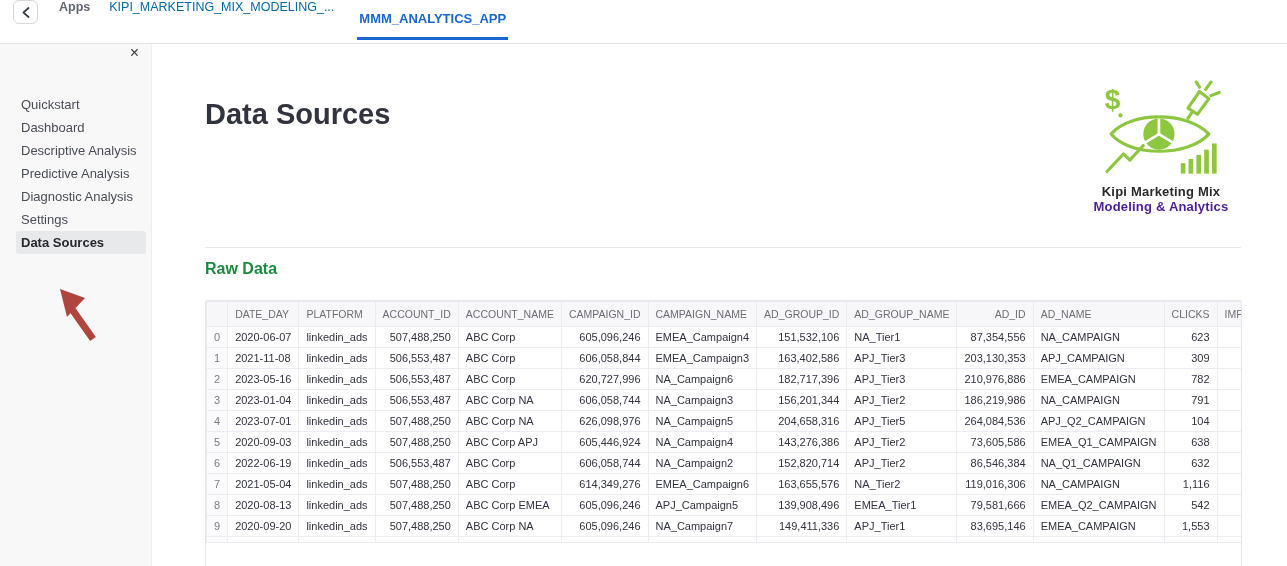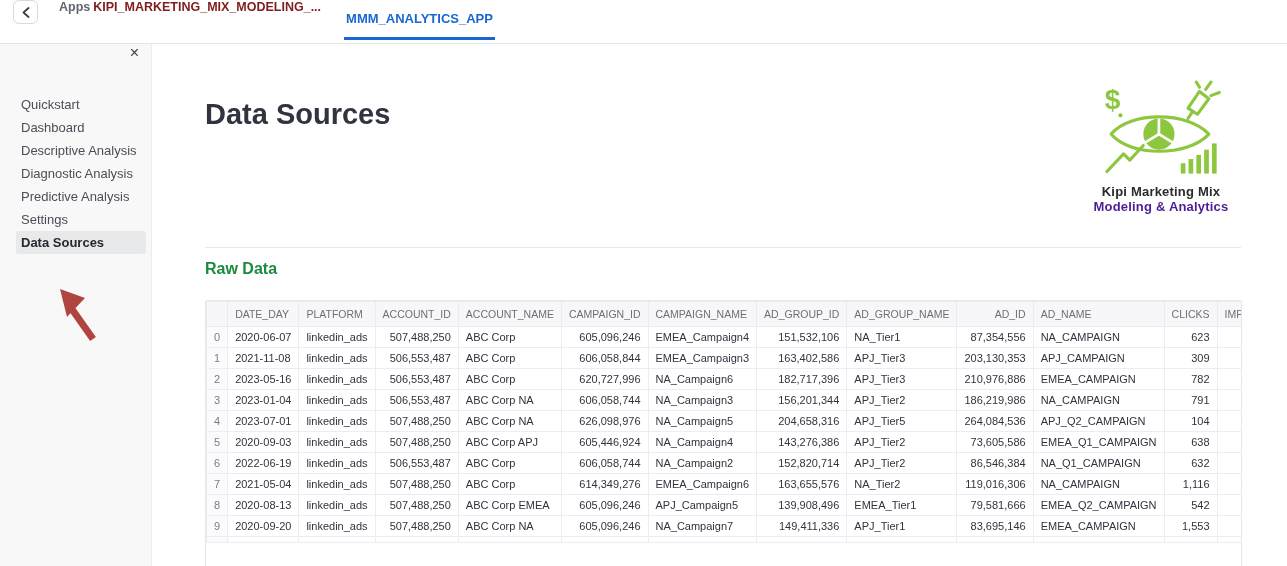--- a/index.html
+++ b/index.html
@@ -6,21 +6,21 @@
   html,body { width:1287px; height:566px; overflow:hidden; background:#fff;
               font-family:"Liberation Sans", sans-serif; }
 
   
   .topbar { position:absolute; left:0; top:0; width:1287px; height:44px; background:#fff;
             border-bottom:1px solid #e4e5e9; display:flex; align-items:flex-start; z-index:5; }
   .back-btn { margin-left:13px; width:25px; height:24px; border:1px solid #d7d9de; border-radius:6px;
               background:#fff; display:flex; align-items:center; justify-content:center; cursor:pointer; }
   .back-btn svg { display:block; }
   .apps-label { margin-left:21px; font-size:12.5px; font-weight:700; color:#606672; }
-  .app-title { margin-left:3px; font-size:12.5px; font-weight:700; color:#7f1d1d; }
+  .app-title { margin-left:19px; font-size:12.5px; font-weight:400; color:#0369a1; }
   .app-tab { margin-left:23px; height:40px; display:flex; align-items:center; padding:0 2px;
              font-size:13px; font-weight:700; color:#1967d2; border-bottom:3px solid #1967d2; cursor:pointer; }
   .topbar-right { margin-left:auto; display:flex; align-items:center; gap:12px; padding-right:13px; }
   .search-input { width:112px; height:21px; border:1px solid #d6d8dd; border-radius:5px; outline:none;
                   font-size:12px; padding:0 6px; color:#333; }
   .tb-icon { width:17px; height:17px; display:flex; align-items:center; justify-content:center; cursor:pointer; }
   .manage-btn { height:25px; padding:0 12px; background:#fff; border:1px solid #d3d5da; border-radius:6px;
                 font-size:12px; font-weight:700; color:#2c3037; cursor:pointer; }
 
   
@@ -69,22 +69,22 @@
   <span class="app-title">KIPI_MARKETING_MIX_MODELING_...</span>
   <div class="app-tab">MMM_ANALYTICS_APP</div>
 </div>
 
 <div class="sidebar">
   <span class="sidebar-close">×</span>
   <ul class="nav">
     <li>Quickstart</li>
     <li>Dashboard</li>
     <li>Descriptive Analysis</li>
+    <li>Predictive Analysis</li>
     <li>Diagnostic Analysis</li>
-    <li>Predictive Analysis</li>
     <li>Settings</li>
     <li class="selected">Data Sources</li>
   </ul>
   <svg class="annot-arrow" viewBox="0 0 52 56">
     <line x1="41" y1="52" x2="17" y2="18" stroke="#b0453f" stroke-width="7"></line>
     <polygon points="8,2 33,11 15,30" fill="#b0453f"></polygon>
   </svg>
 </div>
 
 <div class="main">

